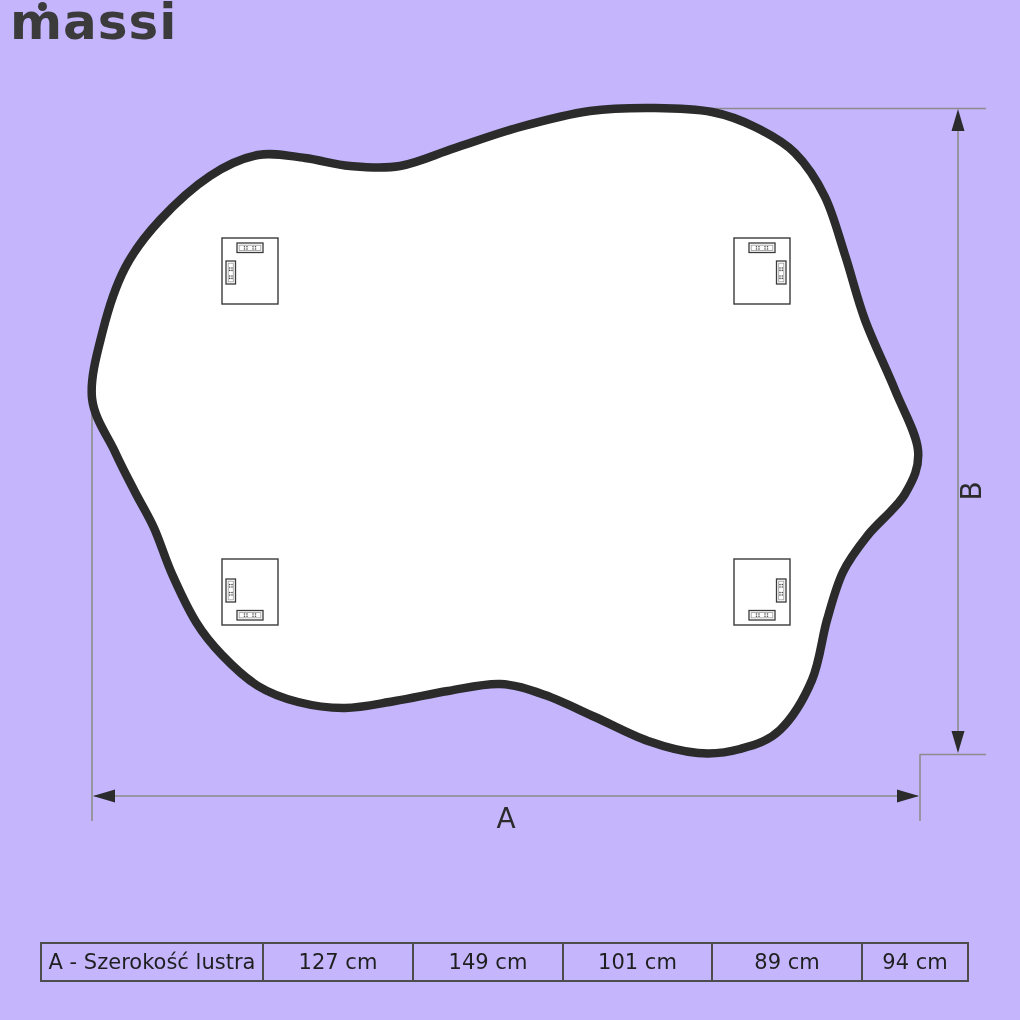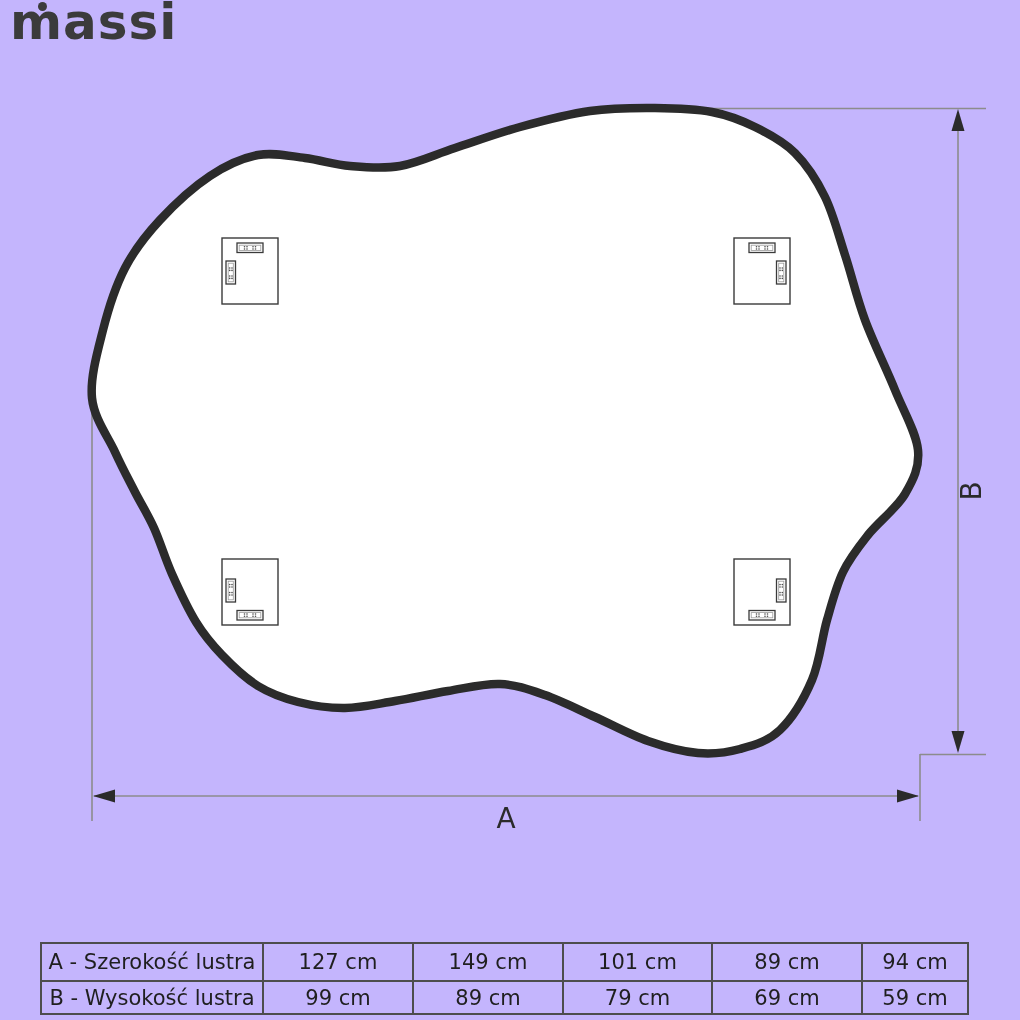--- a/index.html
+++ b/index.html
@@ -112,24 +112,16 @@
     </colgroup>
     <tbody>
       <tr class="row-a">
         <td>A - Szerokość lustra</td>
         <td>127 cm</td>
         <td>149 cm</td>
         <td>101 cm</td>
         <td>89 cm</td>
         <td>94 cm</td>
       </tr>
-      <tr class="row-b">
-        <td>B - Wysokość lustra</td>
-        <td>99 cm</td>
-        <td>89 cm</td>
-        <td>79 cm</td>
-        <td>69 cm</td>
-        <td>59 cm</td>
-      </tr>
     </tbody>
   </table>
 
 </div>
 
 </body></html>

